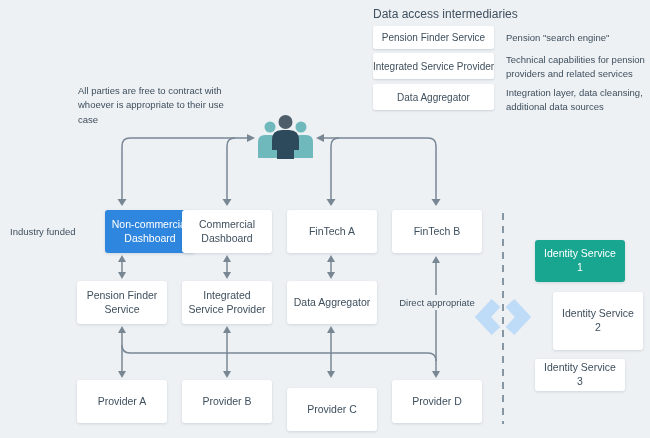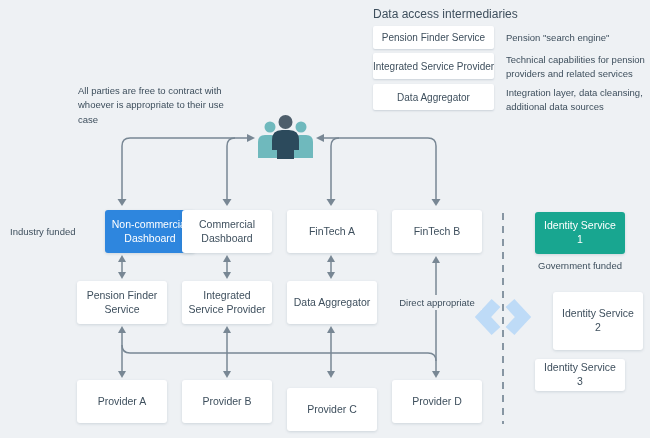--- a/index.html
+++ b/index.html
@@ -12,21 +12,21 @@
   .overlay { position:absolute; left:0; top:0; width:650px; height:438px; }
   .nbox {
     position:absolute; width:90px; height:43px;
     background:var(--box,#fff); border-radius:3px;
     box-shadow:0 1px 3px rgba(44,74,92,.16);
     display:flex; align-items:center; justify-content:center;
     text-align:center; font-size:10.5px; line-height:1.3;
     color:var(--text,#3e4f5d); padding:2px 6px; box-sizing:border-box;
   }
   .nbox.blue  { background:var(--accent_blue,#2e86de); color:#fff;margin-left:28px; }
-  .nbox.green { background:var(--accent_green,#18a690); color:#fff; }
+  .nbox.green { background:var(--accent_green,#18a690); color:#fff;margin-top:28px; }
   .sbox {
     position:absolute; left:373px; width:121px;
     background:var(--box,#fff); border-radius:2px;
     box-shadow:0 1px 2px rgba(44,74,92,.18);
     display:flex; align-items:center; justify-content:center;
     font-size:10px; color:var(--text,#3e4f5d); white-space:nowrap;
   }
   .note { position:absolute; font-size:9.5px; color:var(--text,#3e4f5d); line-height:1.5; }
   .note.nw { white-space:nowrap; }
   .note.center { text-align:center; }

